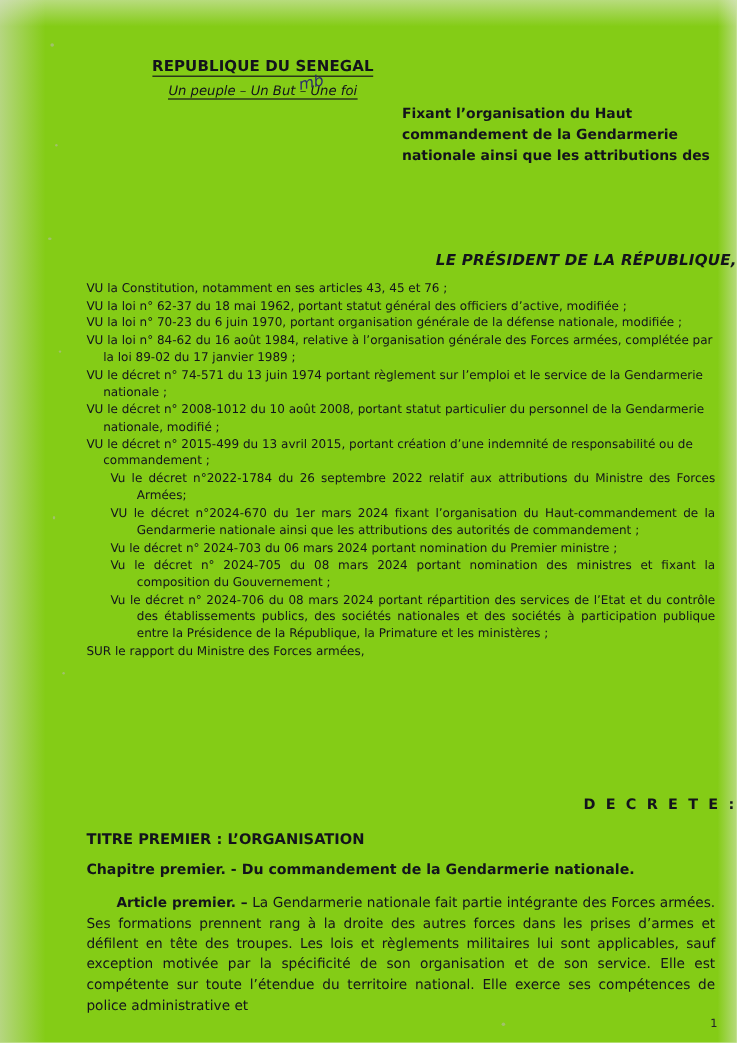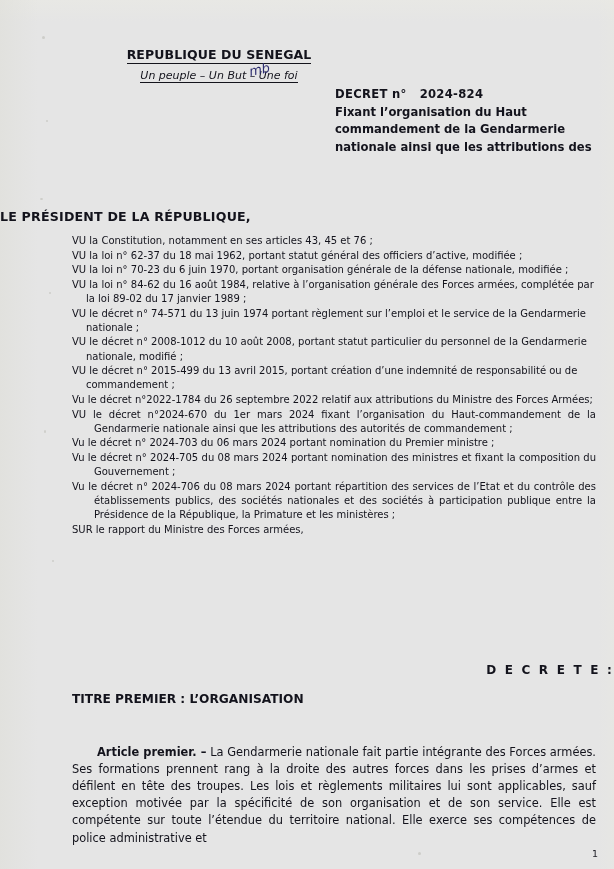--- a/index.html
+++ b/index.html
@@ -11,21 +11,21 @@
     width: 614px;
     height: 869px;
     position: relative;
     overflow: hidden;
     font-family: "DejaVu Sans", sans-serif;
     color: #13131c;
   }
   .page {
     position: absolute;
     inset: 0;
-    background: #e5e5e5;
+    background: #84cc16;
   }
   
   .page::before {
     content: "";
     position: absolute;
     inset: 0;
     background:
       linear-gradient(to right, rgba(222,222,216,0.55) 0px, rgba(255,255,255,0) 38px),
       linear-gradient(to bottom, rgba(235,235,228,0.5) 0px, rgba(255,255,255,0) 22px),
       linear-gradient(to left, rgba(232,232,226,0.5) 0px, rgba(255,255,255,0) 16px);
@@ -91,24 +91,25 @@
   .decree-title .num {
     letter-spacing: .3px;
   }
 
   
   .president {
     position: absolute;
     left: 0;
     top: 209px;
     width: 614px;
-    text-align: left;
+    text-align: right;
     font-weight: bold;
     font-size: 12.6px;
     letter-spacing: .2px;
+    font-style: italic;
   }
 
   
   .vu-list {
     position: absolute;
     left: 72px;
     top: 234px;
     width: 524px;
     font-size: 10px;
     line-height: 1.415;
@@ -118,20 +119,21 @@
     text-align: justify;
     text-justify: inter-word;
   }
   .vu-list p.hang {
     padding-left: 14px;
     text-indent: -14px;
   }
   .vu-list p.hang2 {
     padding-left: 22px;
     text-indent: -22px;
+    margin-left: 20px;
   }
   .vu-list p.nojust { text-align: left; }
 
   
   .decrete {
     position: absolute;
     left: 0;
     top: 663px;
     width: 614px;
     text-align: right;
@@ -184,25 +186,20 @@
 
   <div class="content">
 
     <div class="republic">
       <div class="line1">REPUBLIQUE DU SENEGAL</div><br>
       <div class="line2">Un peuple – Un But – Une foi</div>
     </div>
     <div class="paraph">mb</div>
 
     <div class="decree-title">
-      <div class="num">
-        <span>DECRET n°</span>
-        &nbsp;
-        <span>2024-824</span>
-      </div>
       <div>Fixant l’organisation du Haut</div>
       <div>commandement de la Gendarmerie</div>
       <div>nationale ainsi que les attributions des</div>
     </div>
 
     <div class="president">LE PRÉSIDENT DE LA RÉPUBLIQUE,</div>
 
     <div class="vu-list">
       <p class="hang nojust">VU la Constitution, notamment en ses articles 43, 45 et 76 ;</p>
       <p class="hang nojust">VU la loi n° 62-37 du 18 mai 1962, portant statut général des officiers d’active, modifiée ;</p>
@@ -215,20 +212,21 @@
       <p class="hang2">VU le décret n°2024-670 du 1er mars 2024 fixant l’organisation du Haut-commandement de la Gendarmerie nationale ainsi que les attributions des autorités de commandement ;</p>
       <p class="hang2 nojust">Vu le décret n° 2024-703 du 06 mars 2024 portant nomination du Premier ministre ;</p>
       <p class="hang2">Vu le décret n° 2024-705 du 08 mars 2024 portant nomination des ministres et fixant la composition du Gouvernement ;</p>
       <p class="hang2">Vu le décret n° 2024-706 du 08 mars 2024 portant répartition des services de l’Etat et du contrôle des établissements publics, des sociétés nationales et des sociétés à participation publique entre la Présidence de la République, la Primature et les ministères ;</p>
       <p class="hang nojust">SUR le rapport du Ministre des Forces armées,</p>
     </div>
 
     <div class="decrete">D E C R E T E :</div>
 
     <div class="sec-title" id="titre-premier">TITRE PREMIER : L’ORGANISATION</div>
+    <div class="sec-title" id="chapitre">Chapitre premier. - Du commandement de la Gendarmerie nationale.</div>
 
     <div class="article">
       <b>Article premier. –</b><span> La Gendarmerie nationale fait partie intégrante des Forces armées. Ses formations prennent rang à la droite des autres forces dans les prises d’armes et défilent en tête des troupes. Les lois et règlements militaires lui sont applicables, sauf exception motivée par la spécificité de son organisation et de son service. Elle est compétente sur toute l’étendue du territoire national. Elle exerce ses compétences de police administrative et</span>
     </div>
 
     <div class="page-number">1</div>
 
   </div>
 </div>
 

